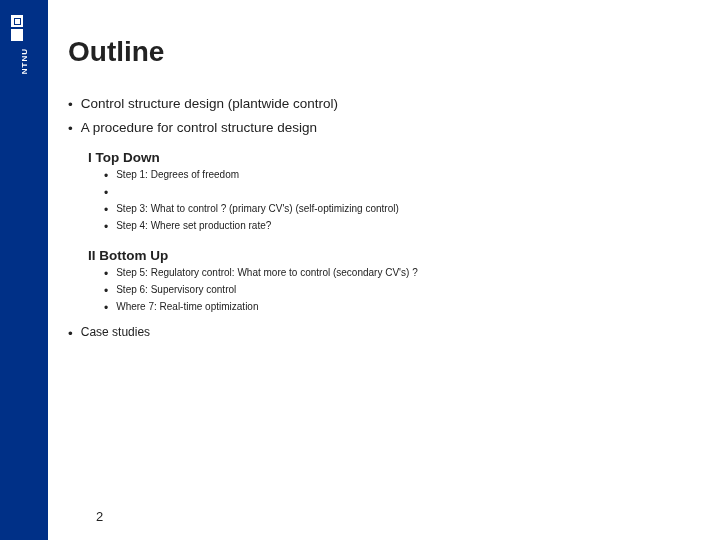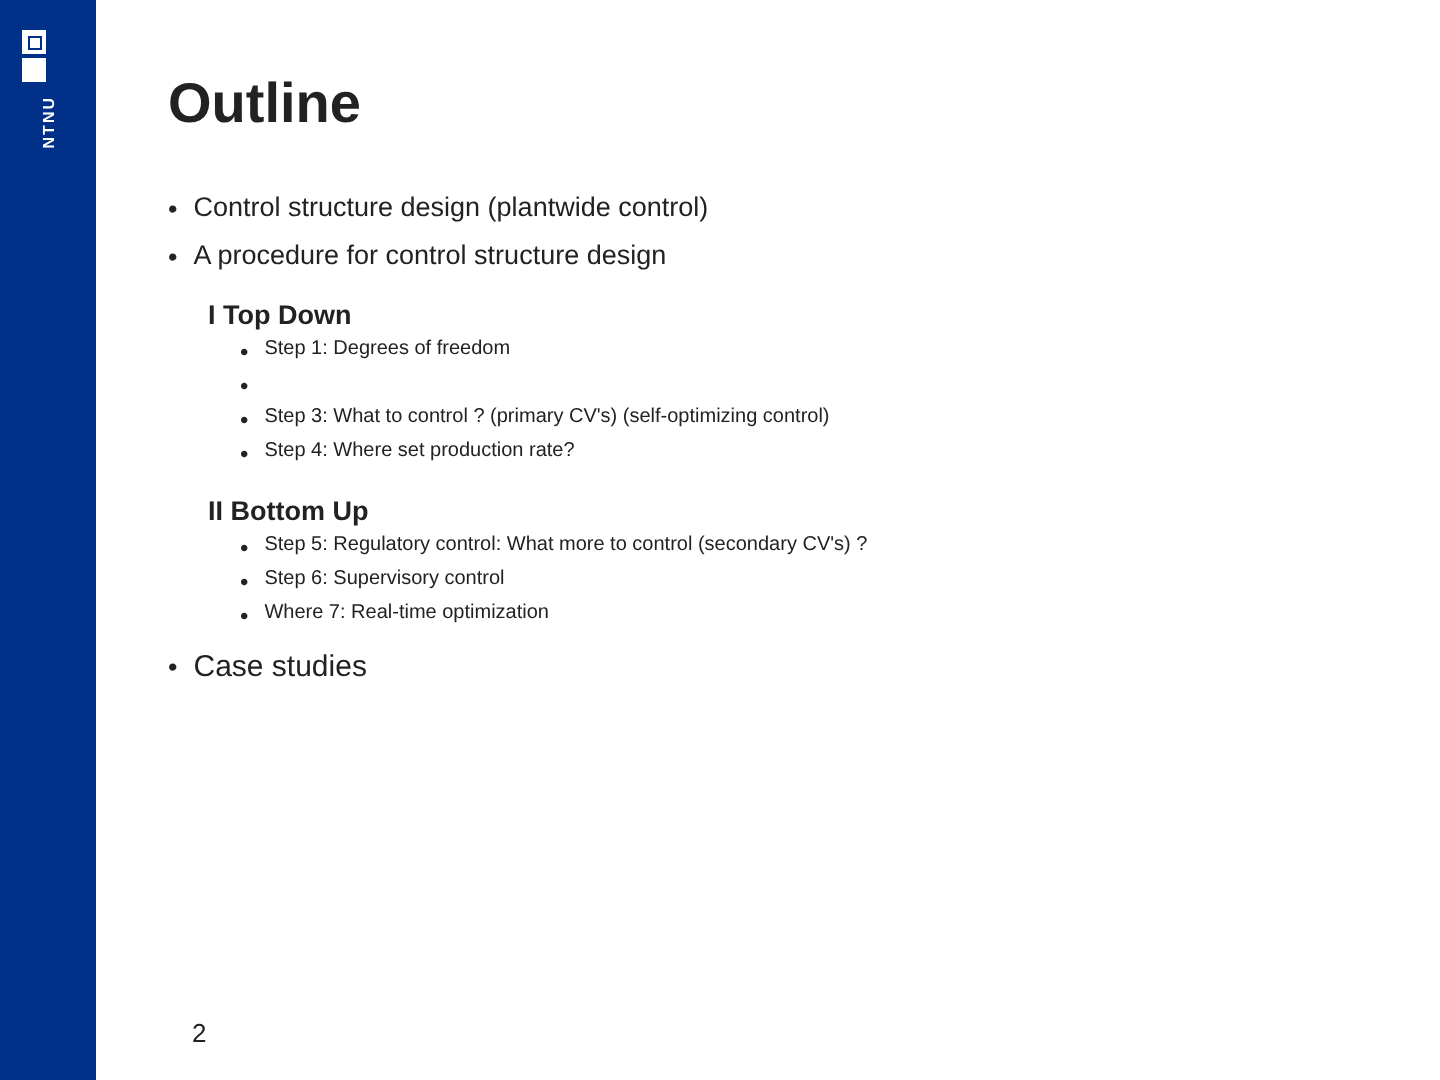--- a/index.html
+++ b/index.html
@@ -28,21 +28,21 @@
     .sidebar-logo {
       width: 32px;
       height: 32px;
       display: flex;
       align-items: center;
       justify-content: center;
     }
 
     .main-content {
       flex: 1;
-      padding: 36px 48px 24px 36px;
+      padding: 36px 48px 24px 20px;
       display: flex;
       flex-direction: column;
       position: relative;
     }
 
     .slide-title {
       font-size: 28px;
       font-weight: bold;
       color: #222;
       margin-bottom: 28px;
@@ -207,19 +207,19 @@
         <span class="sub-bullet-text">Step 6: Supervisory control</span>
       </div>
       <div class="sub-bullet-item">
         <span class="sub-bullet-dot">•</span>
         <span class="sub-bullet-text">Where 7: Real-time optimization</span>
       </div>
     </div>
 
     <div class="bullet-item" style="margin-top:10px;">
       <span class="bullet-dot">•</span>
-      <span class="bullet-text" style="font-size:15px;">Case studies</span>
+      <span class="bullet-text" style="font-size:12px;">Case studies</span>
     </div>
 
   </div>
 
   <div class="page-number">2</div>
 </div>
 
 </body></html>

